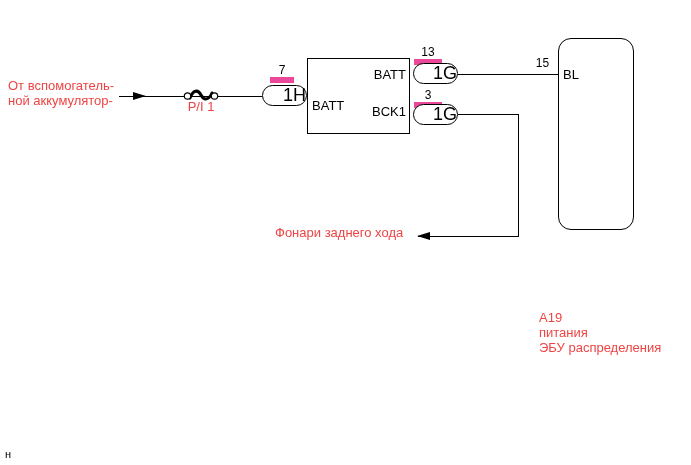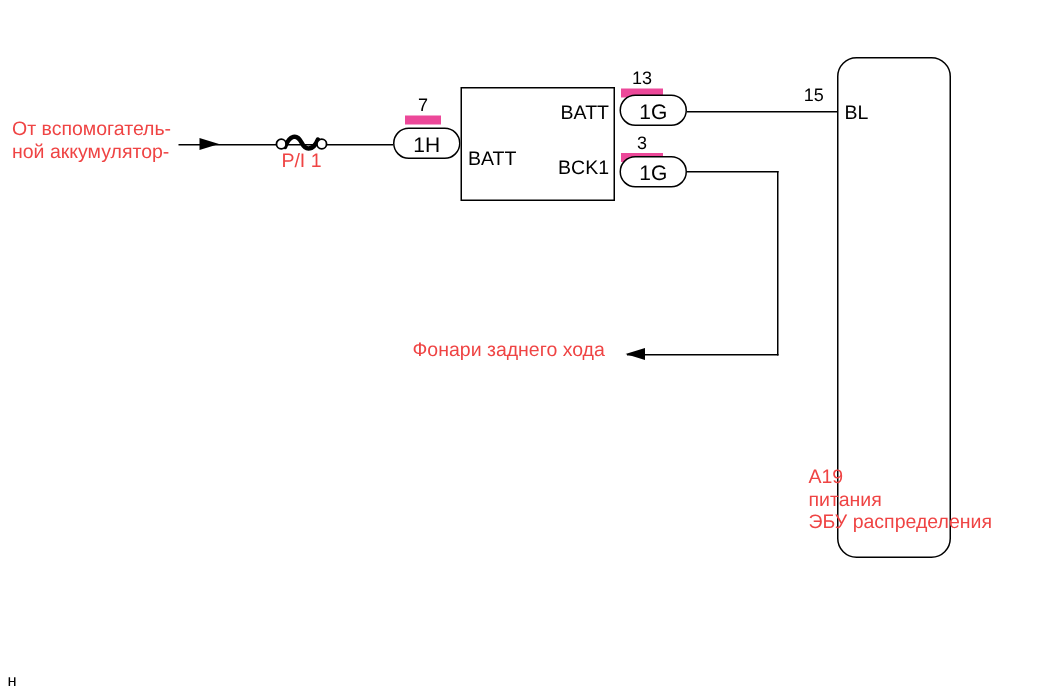--- a/index.html
+++ b/index.html
@@ -36,22 +36,22 @@
   .pill {
     position: absolute;
     width: 45px;
     height: 21px;
     border: 1.3px solid #000;
     border-radius: 11px;
     background: #fff;
     box-sizing: border-box;
     display: flex;
     align-items: center;
-    justify-content: center;
-    font-size: 14px;
+    justify-content: flex-end;
+    font-size: 18px;
   }
   .pin {
     position: absolute;
     font-size: 12px;
     line-height: 13px;
     text-align: center;
     white-space: nowrap;
   }
   .pin.tick { border-bottom: 6px solid #ec4899; }
   .block {
@@ -120,21 +120,21 @@
 
   <div class="wire-h" style="left:458px; top:74px; width:100px;"></div>
   <div class="pin" style="left:529px; top:57px; width:27px;">15</div>
 
   <div class="wire-h" style="left:458px; top:114px; width:61px;"></div>
   <div class="wire-v" style="left:518px; top:114px; height:123px;"></div>
   <div class="wire-h" style="left:418px; top:236px; width:101px;"></div>
   <div class="arrow-left" style="left:417px; top:232px;"></div>
   <div class="abs txt" style="left:275px; top:225px;">Фонари заднего хода</div>
 
-  <div class="block" style="left:558px; top:38px; width:76px; height:334px; border-radius:13px;">
+  <div class="block" style="left:558px; top:38px; width:76px; height:192px; border-radius:13px;">
     <span class="term" style="left:4px; top:29px;">BL</span>
   </div>
   <div class="abs txt" style="left:539px; top:310px;">
     <div>A19</div>
     <div>питания</div>
     <div>ЭБУ распределения</div>
   </div>
 
   <div class="footnote" style="left:5px; top:449px;">н</div>
 

